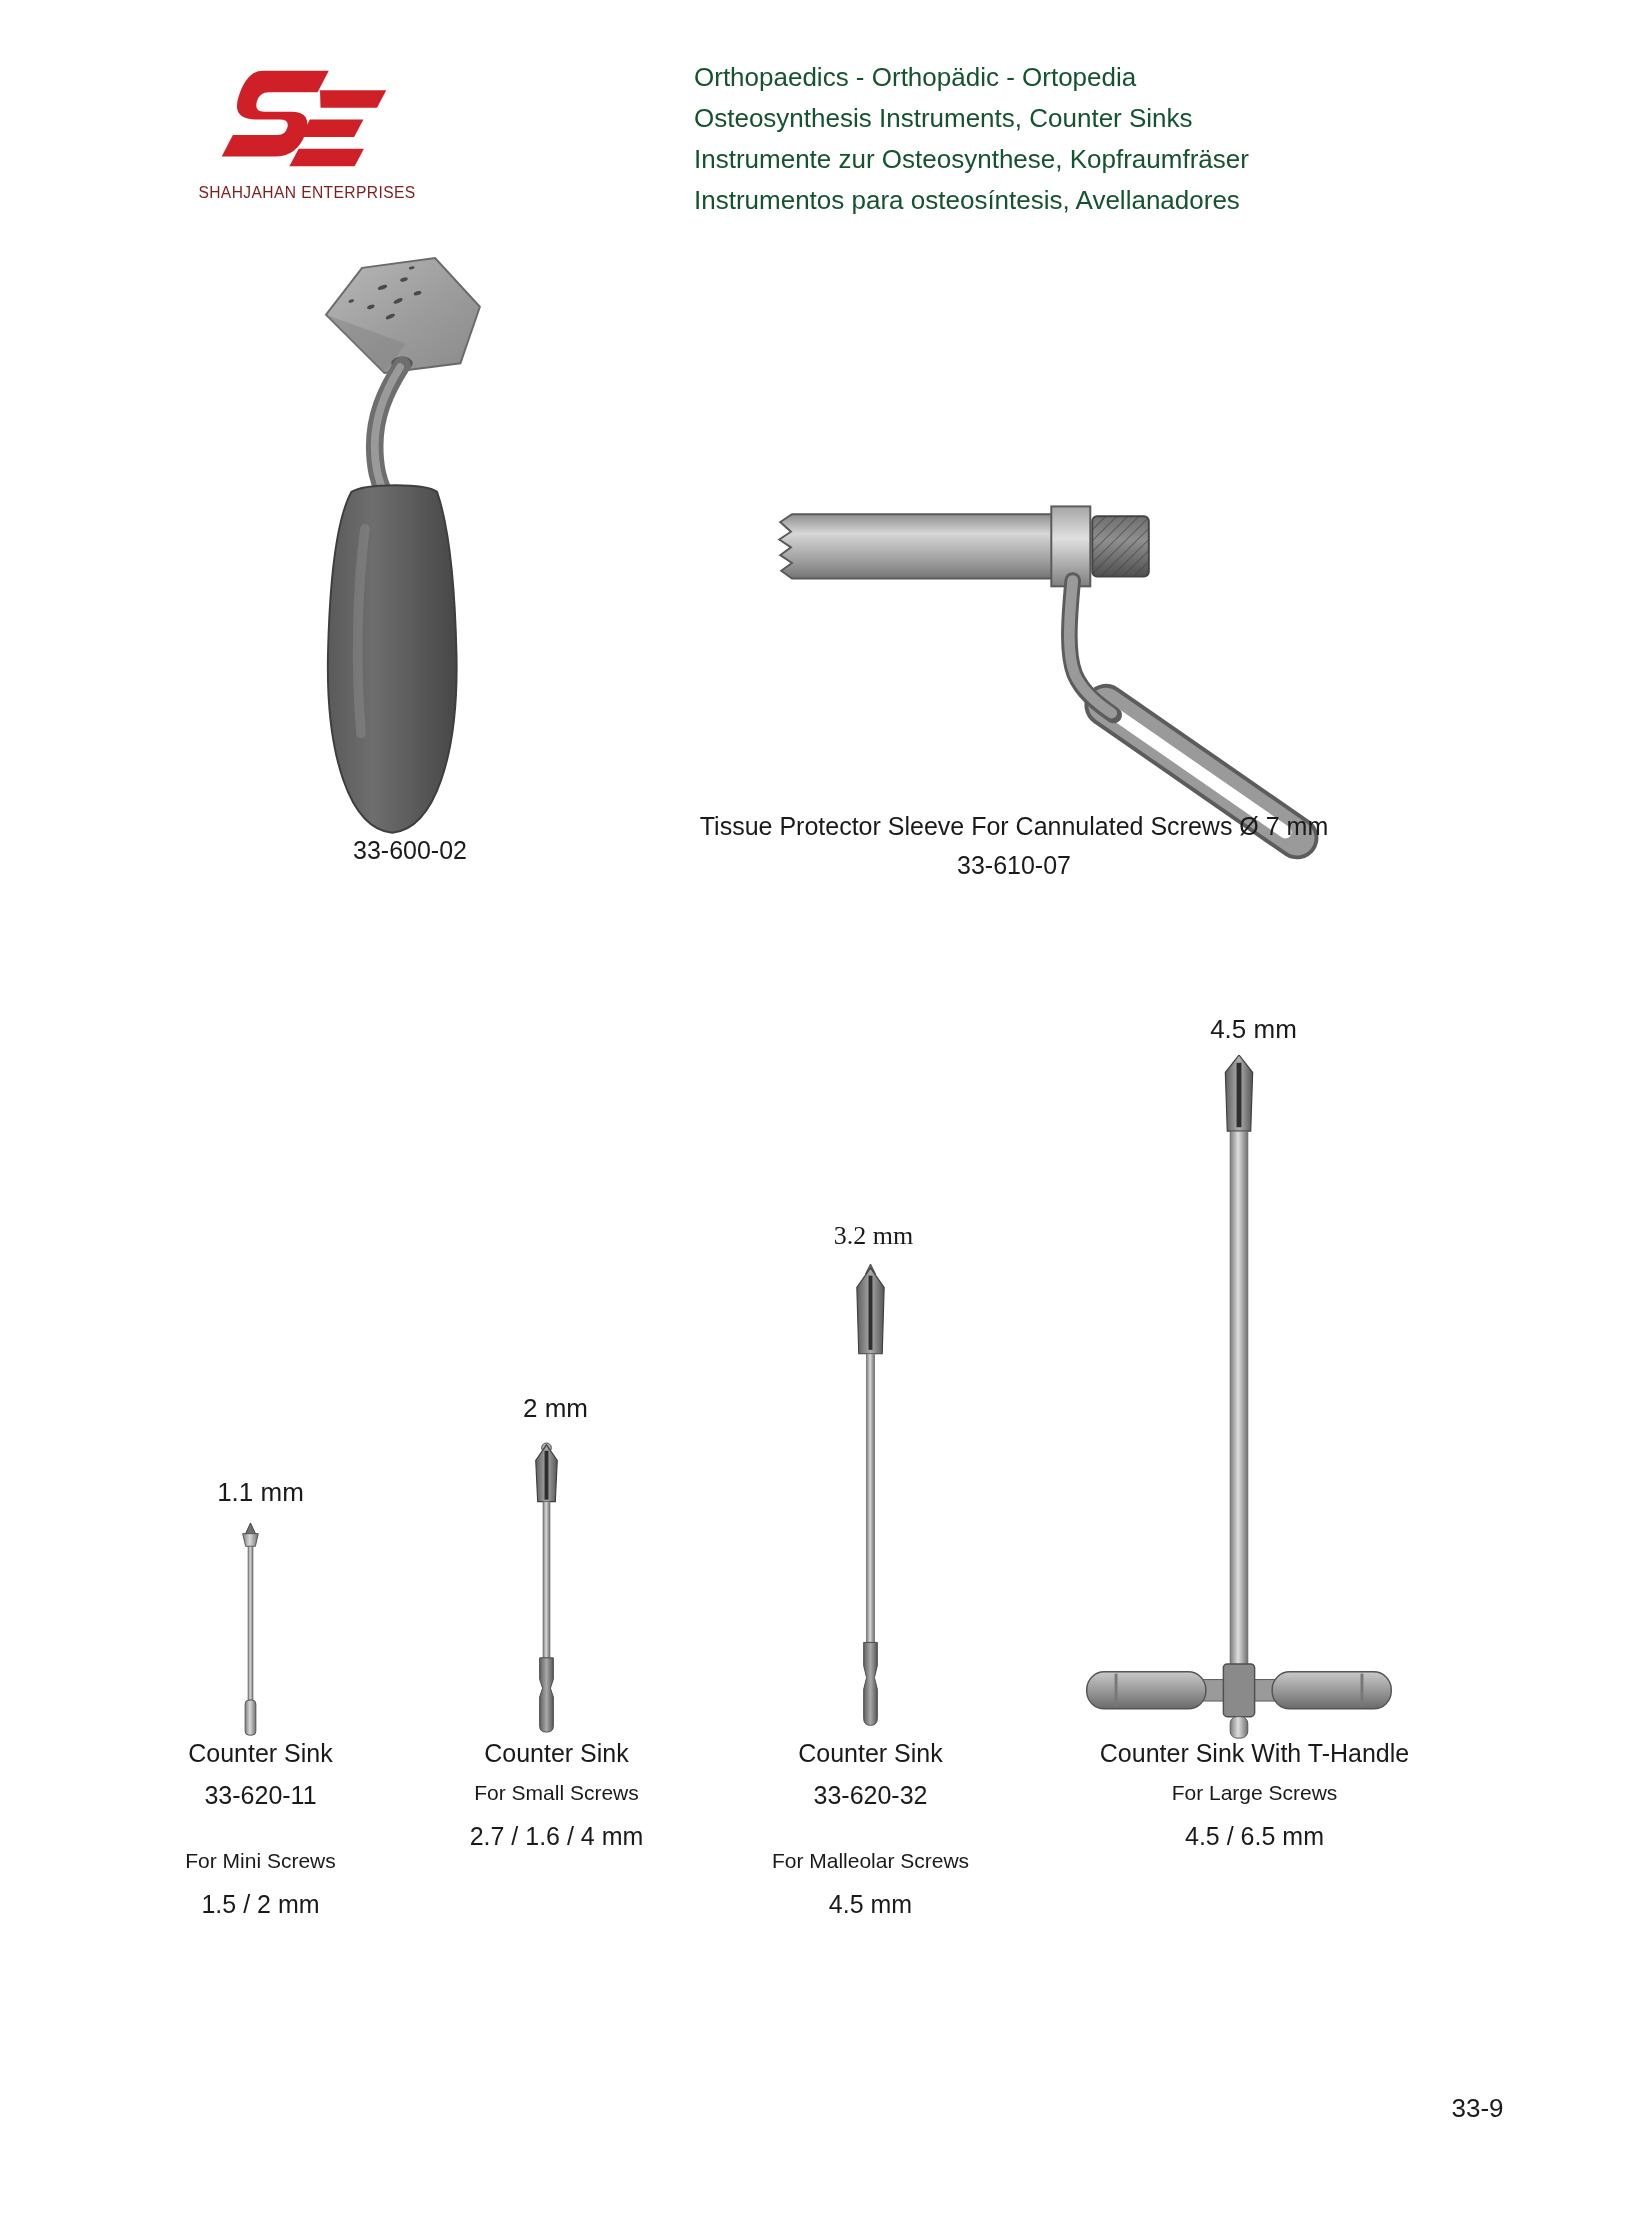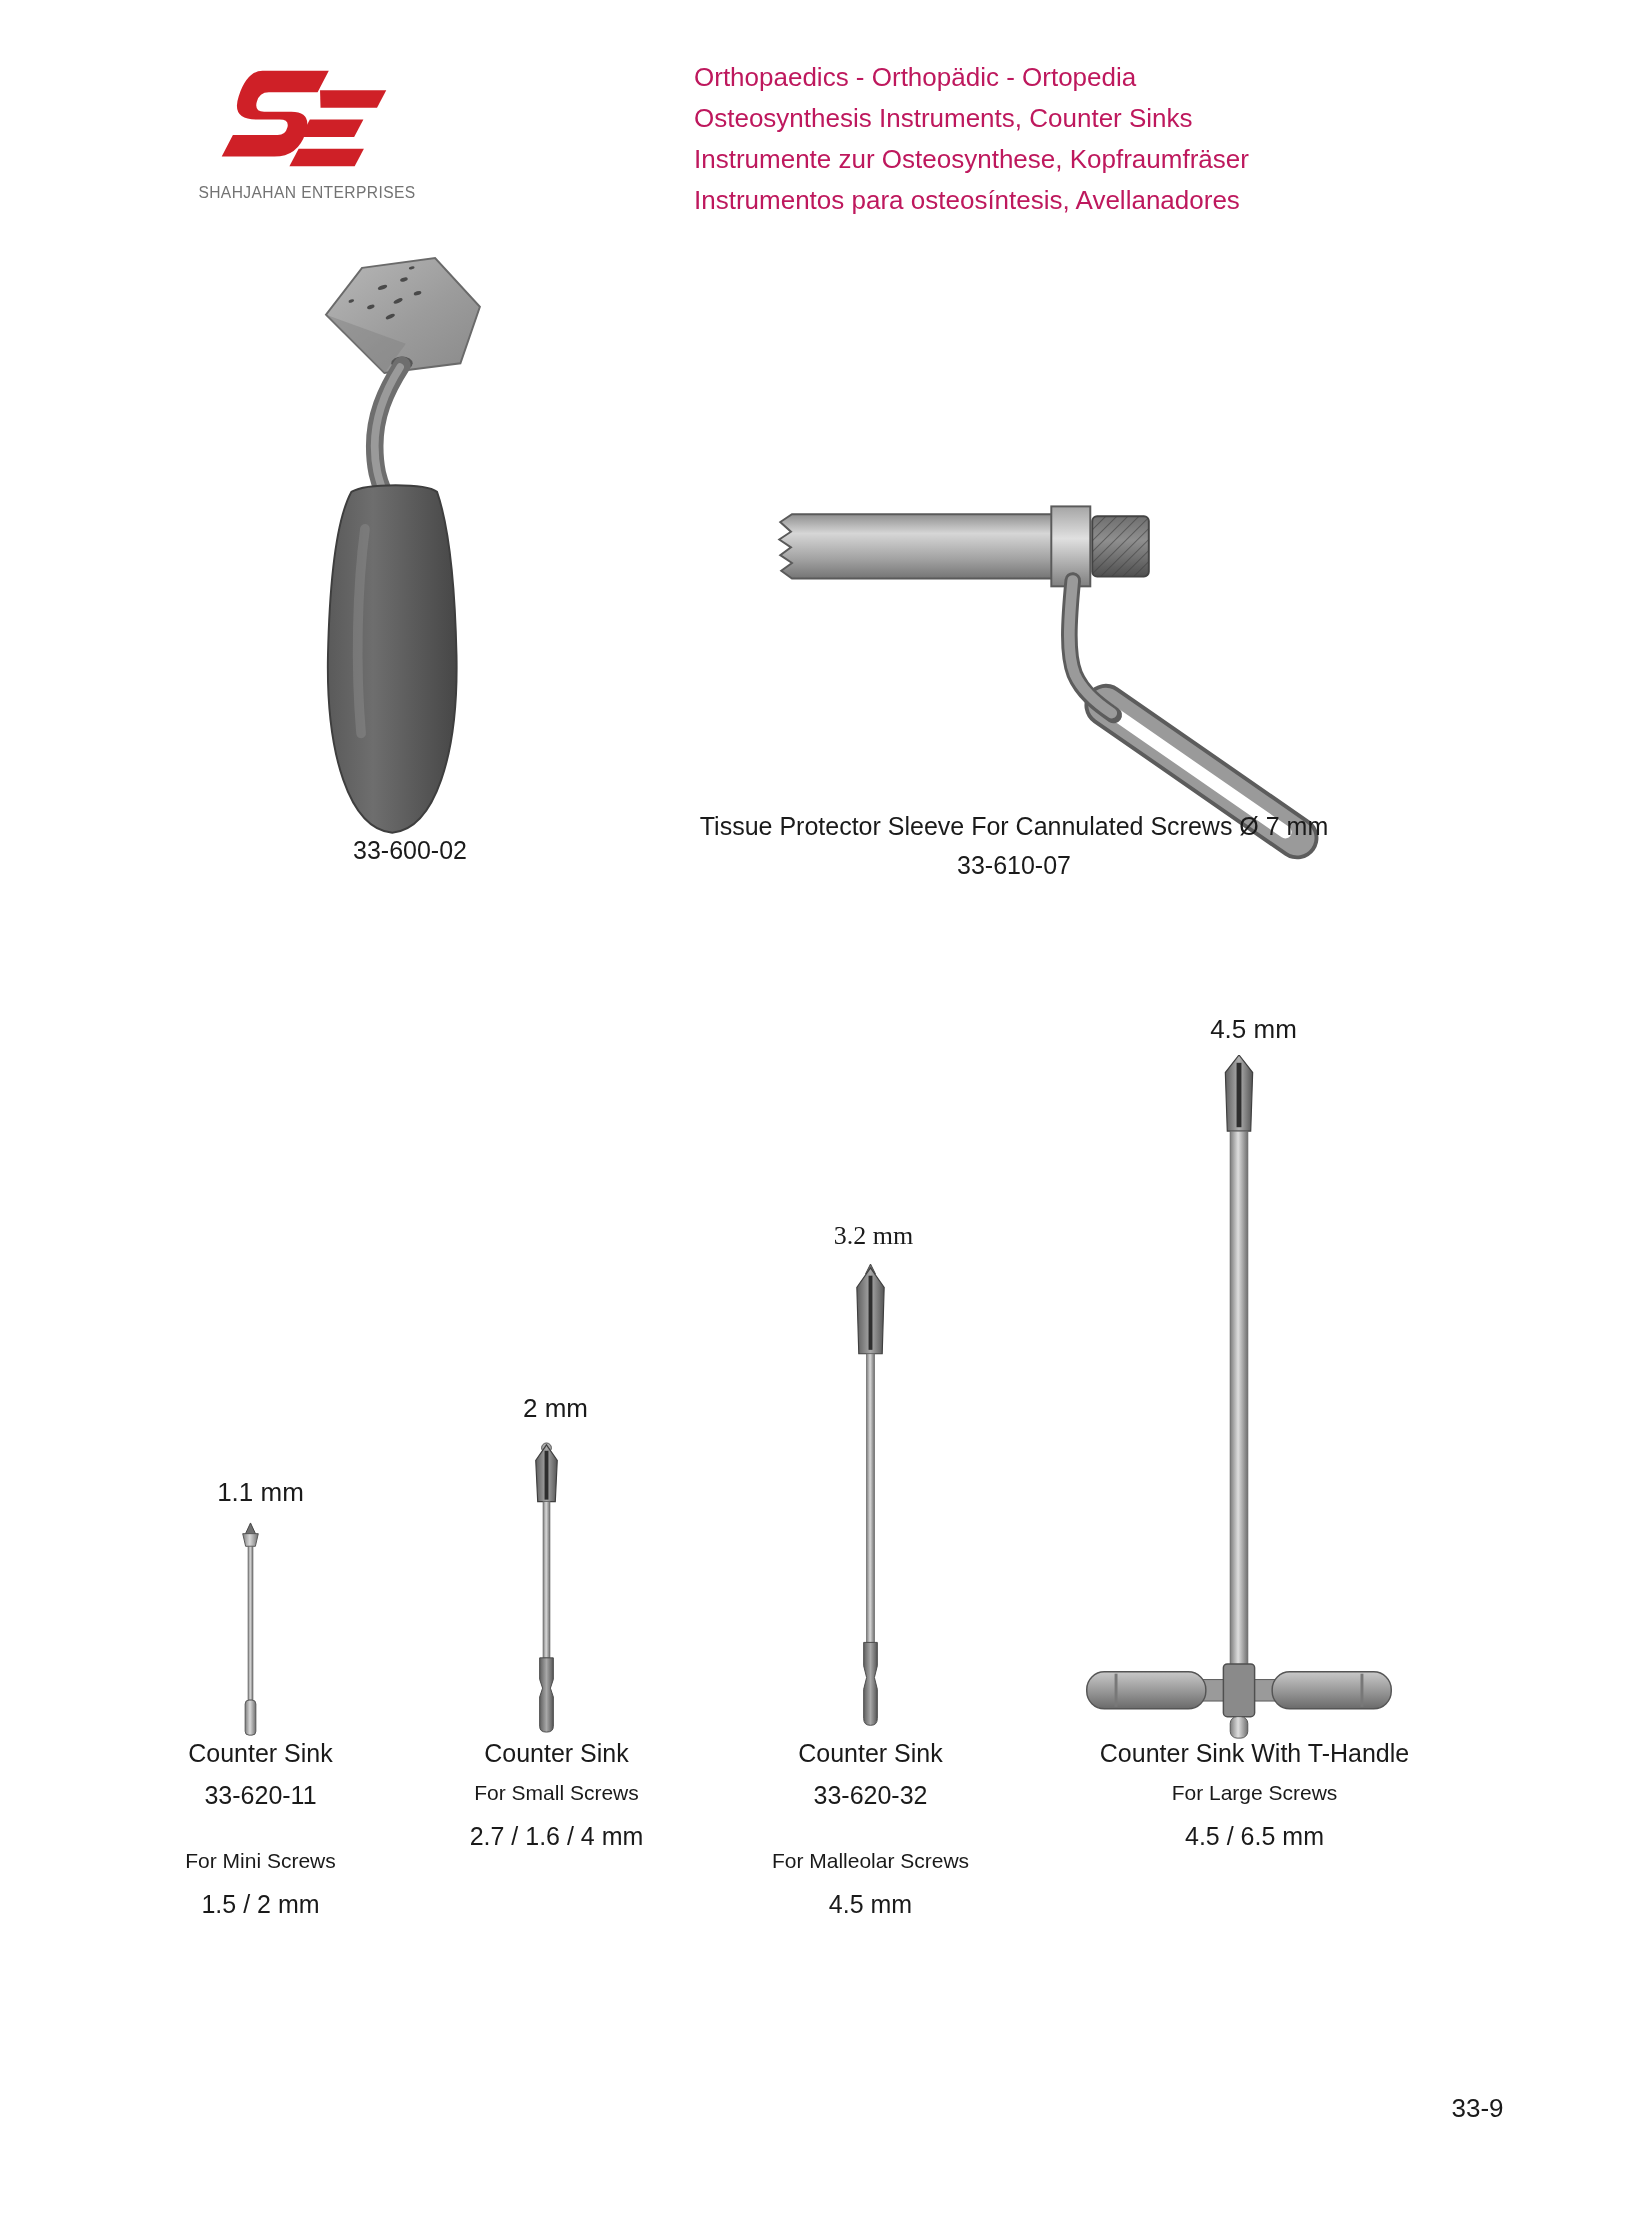--- a/index.html
+++ b/index.html
@@ -5,26 +5,26 @@
   html,body{margin:0;padding:0;background:#ffffff;}
   body{
     width:1648px;height:2233px;position:relative;overflow:hidden;
     font-family:"Liberation Sans","DejaVu Sans",sans-serif;
     color:#1a1a1a;
   }
   .abs{position:absolute;}
   
   .logo-wrap{left:190px;top:57px;width:234px;text-align:center;}
   .logo-sub{
-    margin-top:2px;font-size:15.6px;letter-spacing:0.4px;color:#737373;
+    margin-top:2px;font-size:15.6px;letter-spacing:0.4px;color:#7f1d1d;
     white-space:nowrap;font-weight:400;
   }
   .header-block{left:694px;top:57px;width:702px;}
   .header-line{
-    font-size:26px;line-height:41px;white-space:nowrap;color:#be185d;
+    font-size:26px;line-height:41px;white-space:nowrap;color:#14532d;
   }
   
   .caption{text-align:center;font-size:25px;line-height:39px;white-space:nowrap;}
   .cap-a{left:137px;top:831px;width:546px;}
   .cap-b{left:697px;top:807px;width:634px;}
   
   .tip-label{width:293px;text-align:center;font-size:26px;white-space:nowrap;}
   .tip-1{left:114px;top:1477px;}
   .tip-2{left:409px;top:1393px;}
   .tip-3{left:727px;top:1221px;font-family:Liberation Serif, serif;}

